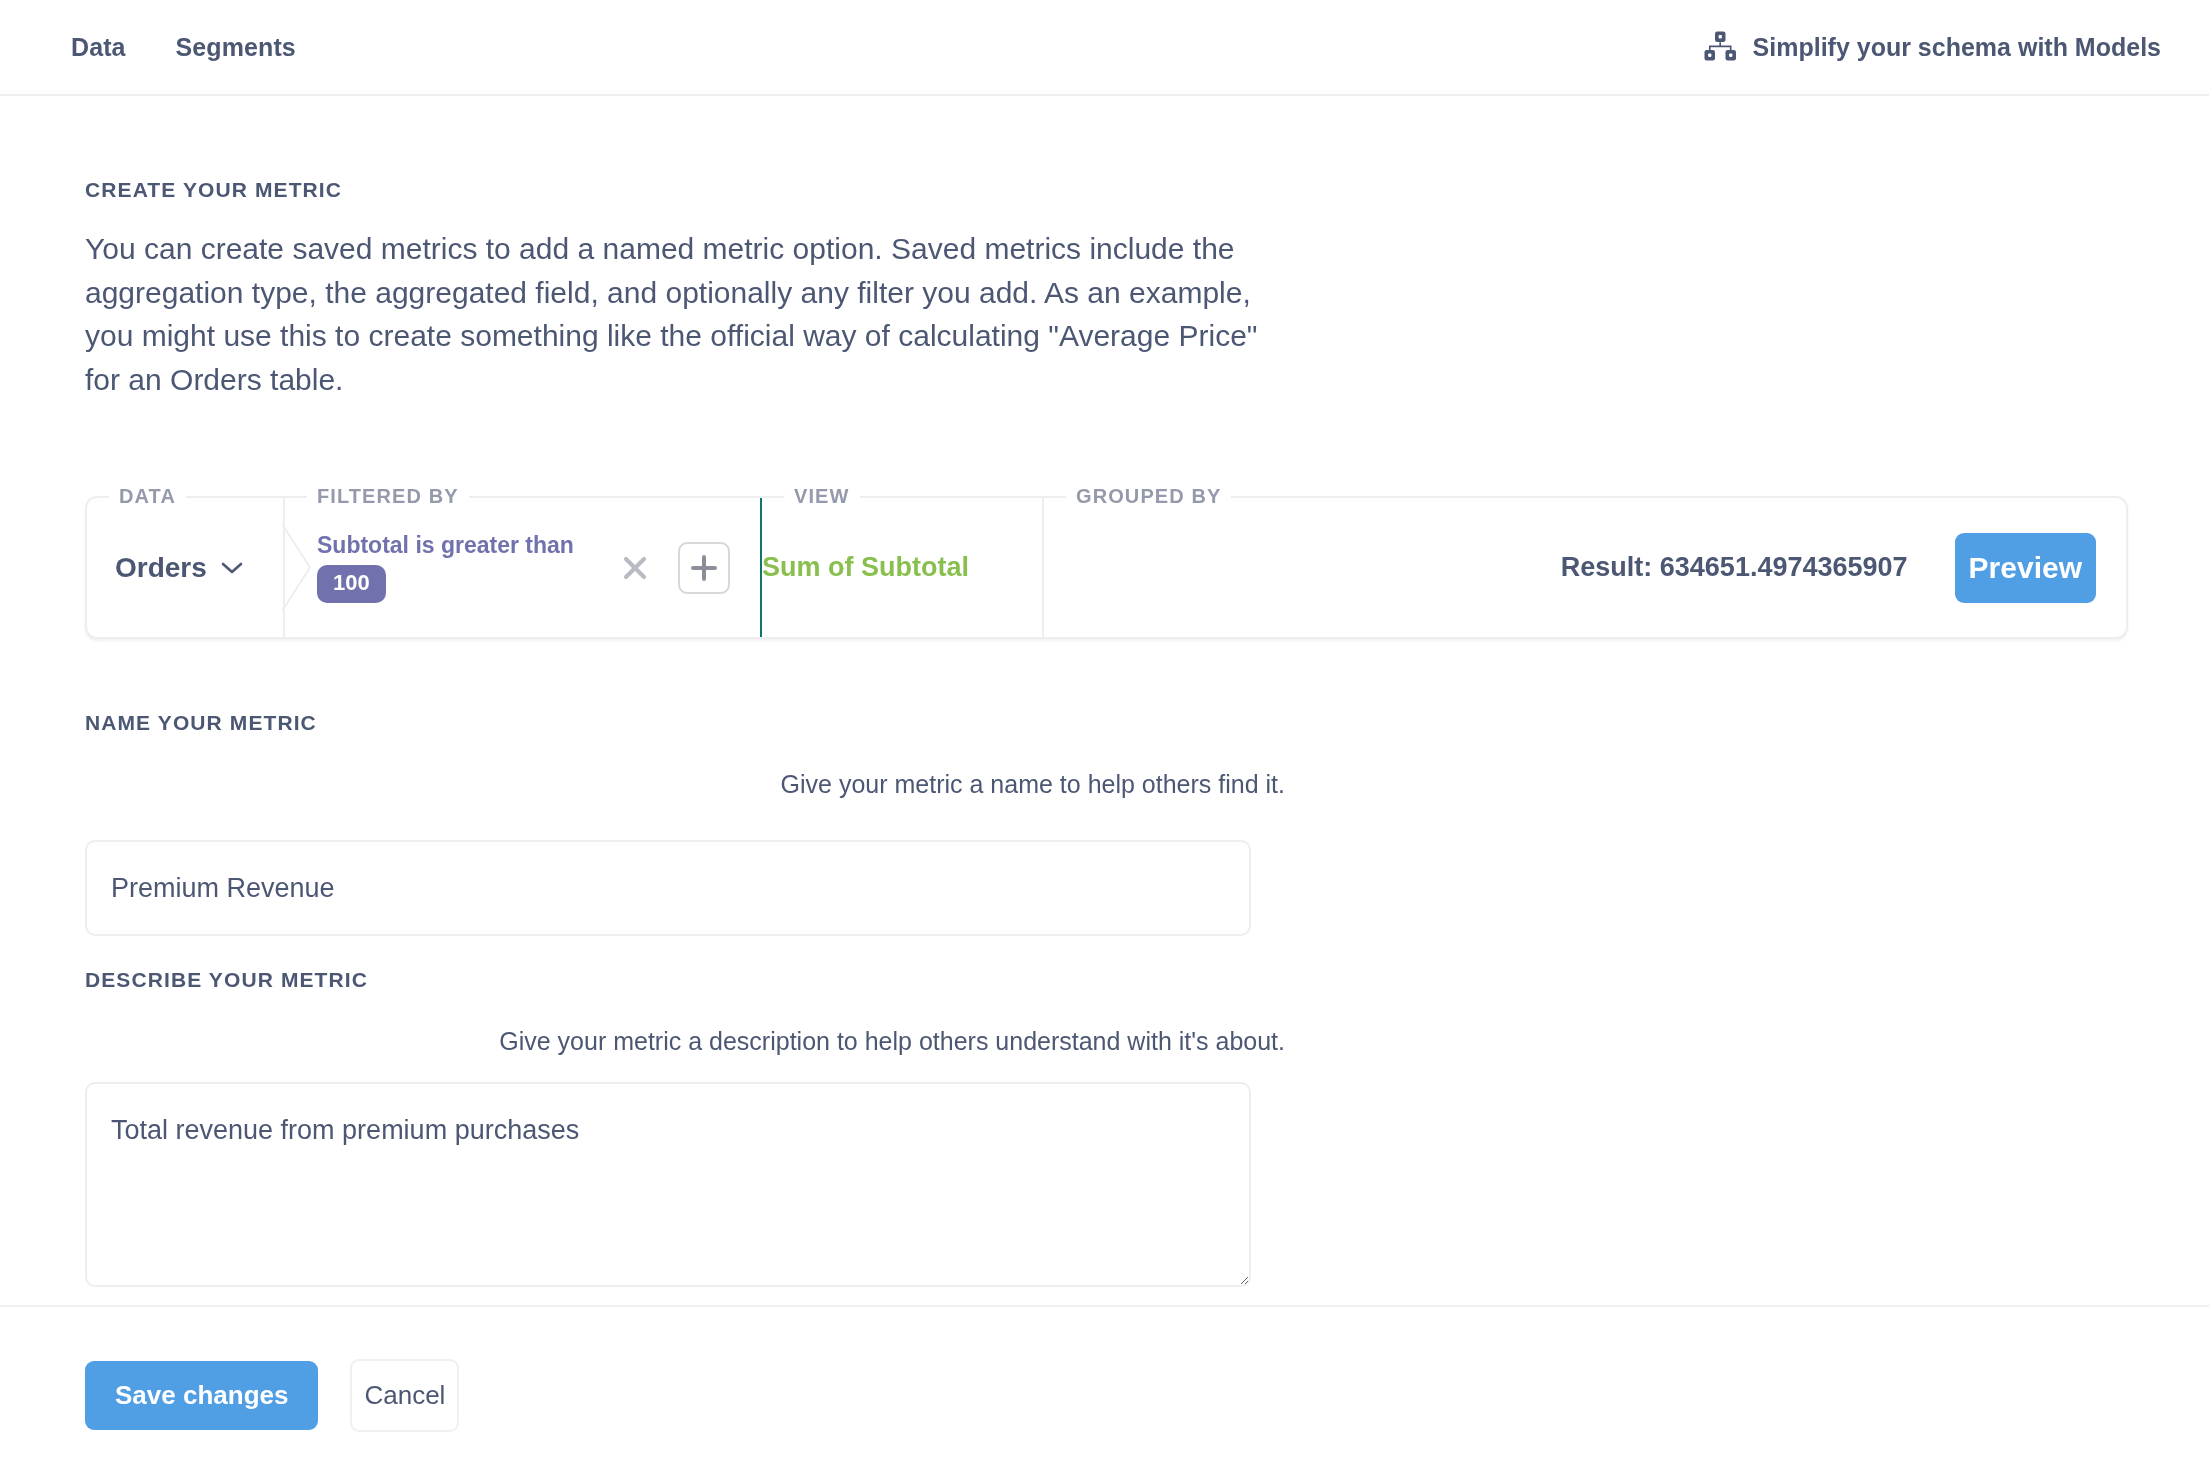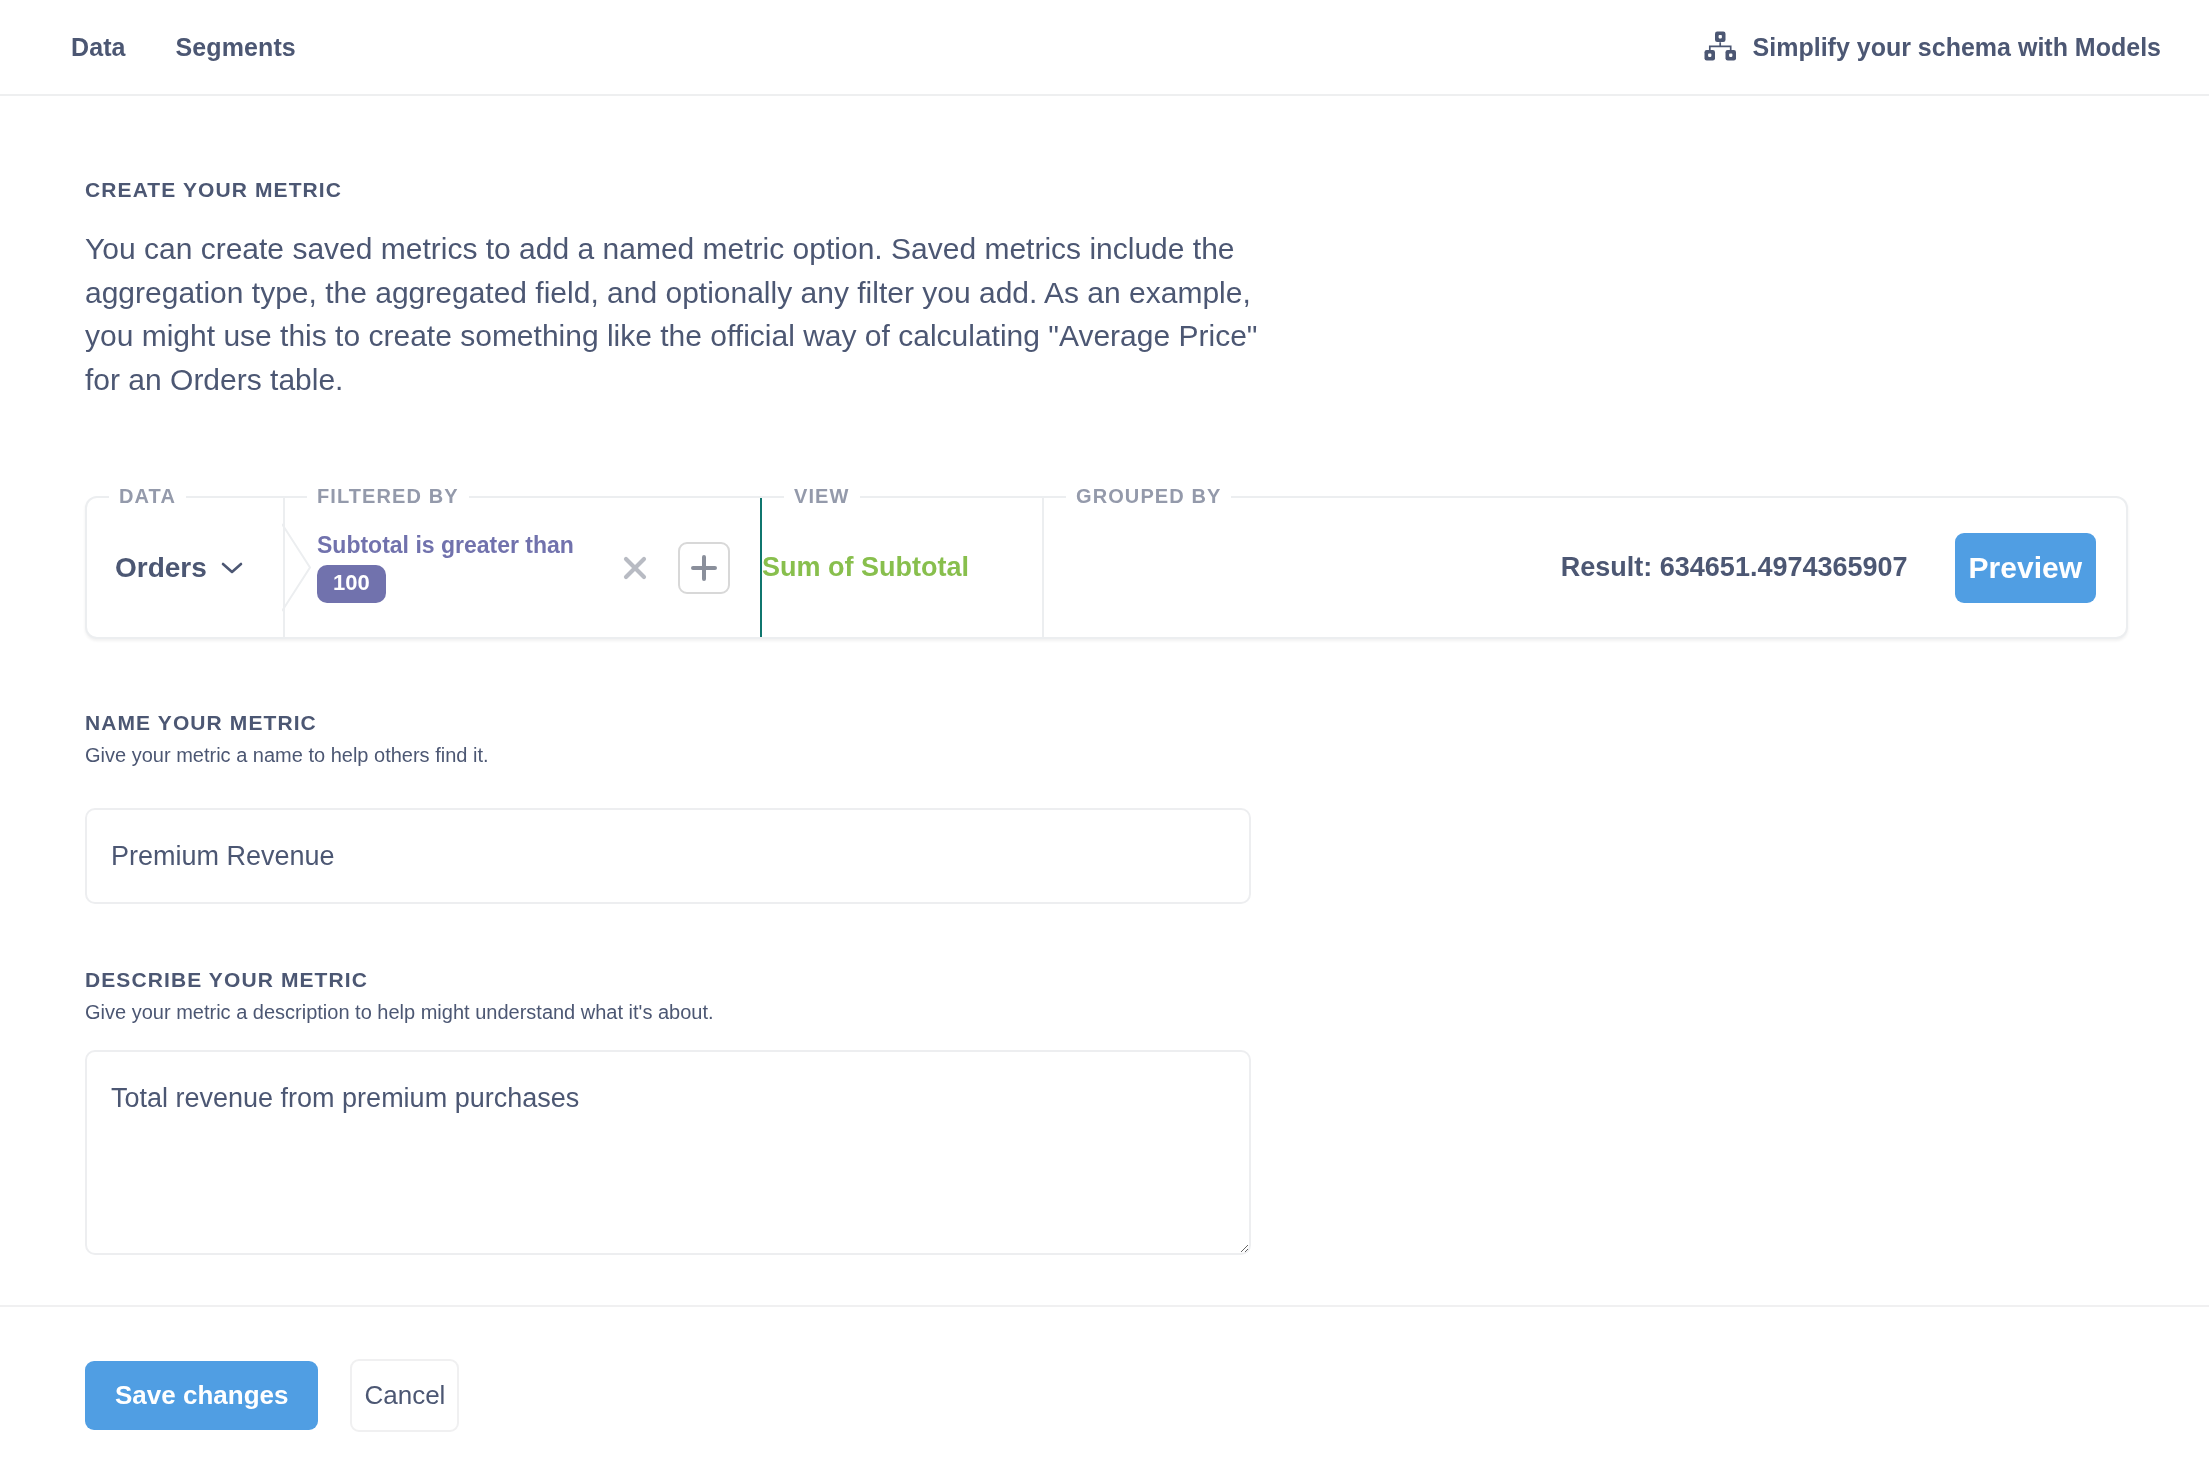--- a/index.html
+++ b/index.html
@@ -231,21 +231,21 @@
     margin-right: 30px;
     cursor: pointer;
     font-family: "Liberation Sans", sans-serif;
     white-space: nowrap;
   }
 
   
   .name-block { position: absolute; left: 85px; top: 615px; width: 1200px; }
   .describe-block { position: absolute; left: 85px; top: 872px; width: 1200px; }
   .name-block .section-desc,
-  .describe-block .section-desc { margin-top: 6px; font-size: 20px; }
+  .describe-block .section-desc { margin-top: 31px; font-size: 25px; text-align: right; }
 
   .text-input {
     margin-top: 38px;
     width: 1166px;
     height: 96px;
     border: 2px solid #edeef0;
     border-radius: 10px;
     background: #fff;
     font-family: "Liberation Sans", sans-serif;
     font-size: 27px;
@@ -399,21 +399,21 @@
     </div>
 
     <div class="name-block">
       <div class="section-title">Name your metric</div>
       <div class="section-desc">Give your metric a name to help others find it.</div>
       <input class="text-input" type="text" value="Premium Revenue" style="">
     </div>
 
     <div class="describe-block">
       <div class="section-title">Describe your metric</div>
-      <div class="section-desc">Give your metric a description to help might understand what it's about.</div>
+      <div class="section-desc">Give your metric a description to help others understand with it's about.</div>
       <textarea class="text-area" style="">Total revenue from premium purchases</textarea>
     </div>
 
   </div>
 
   <div class="footer">
     <div class="footer-inner">
       <button class="btn-primary">Save changes</button>
       <button class="btn-secondary">Cancel</button>
     </div>

